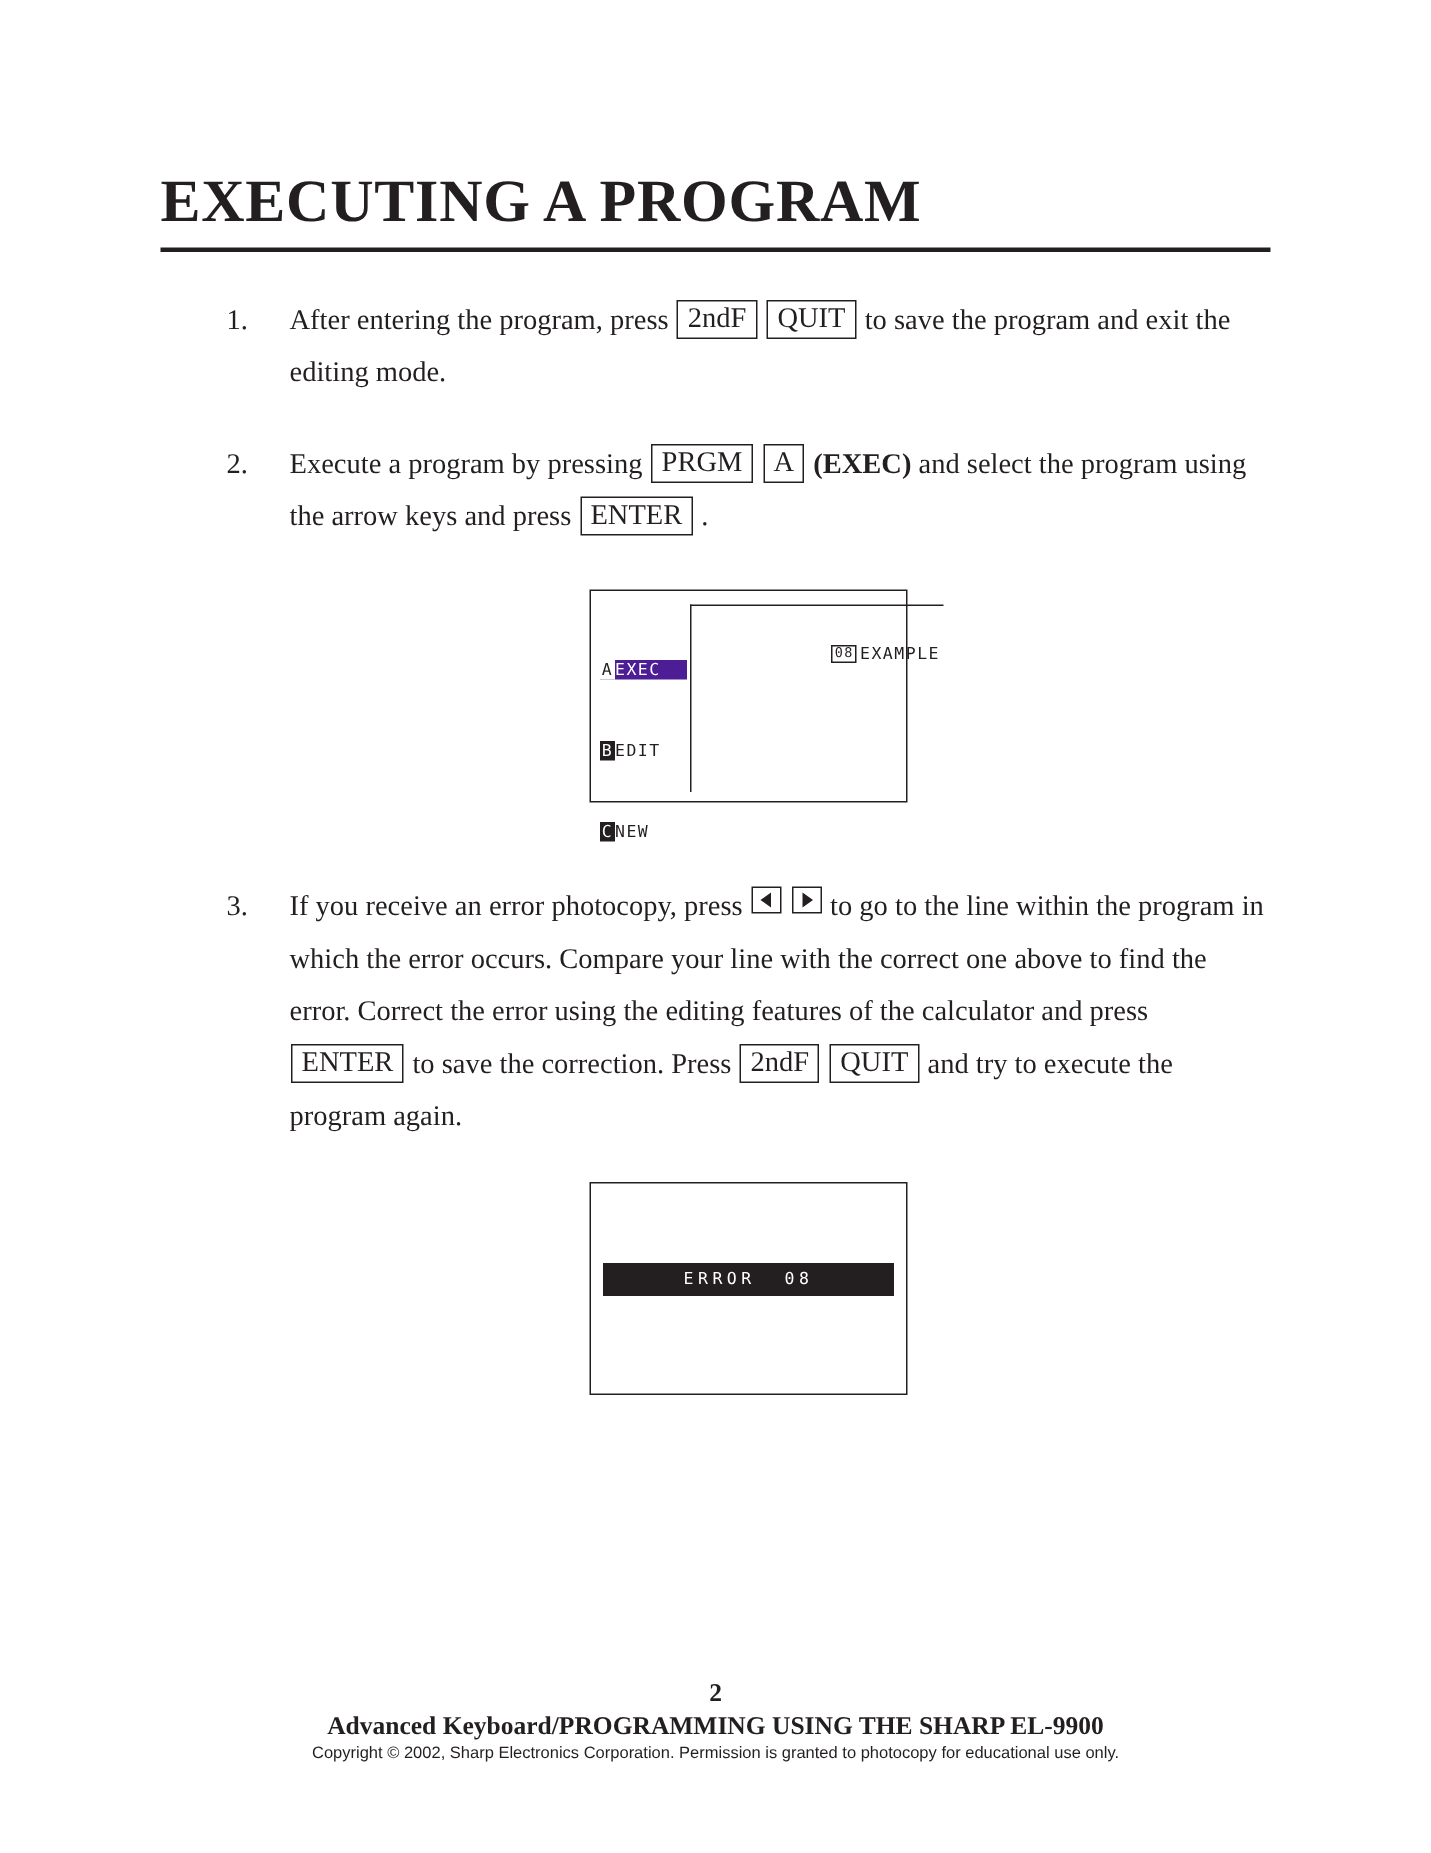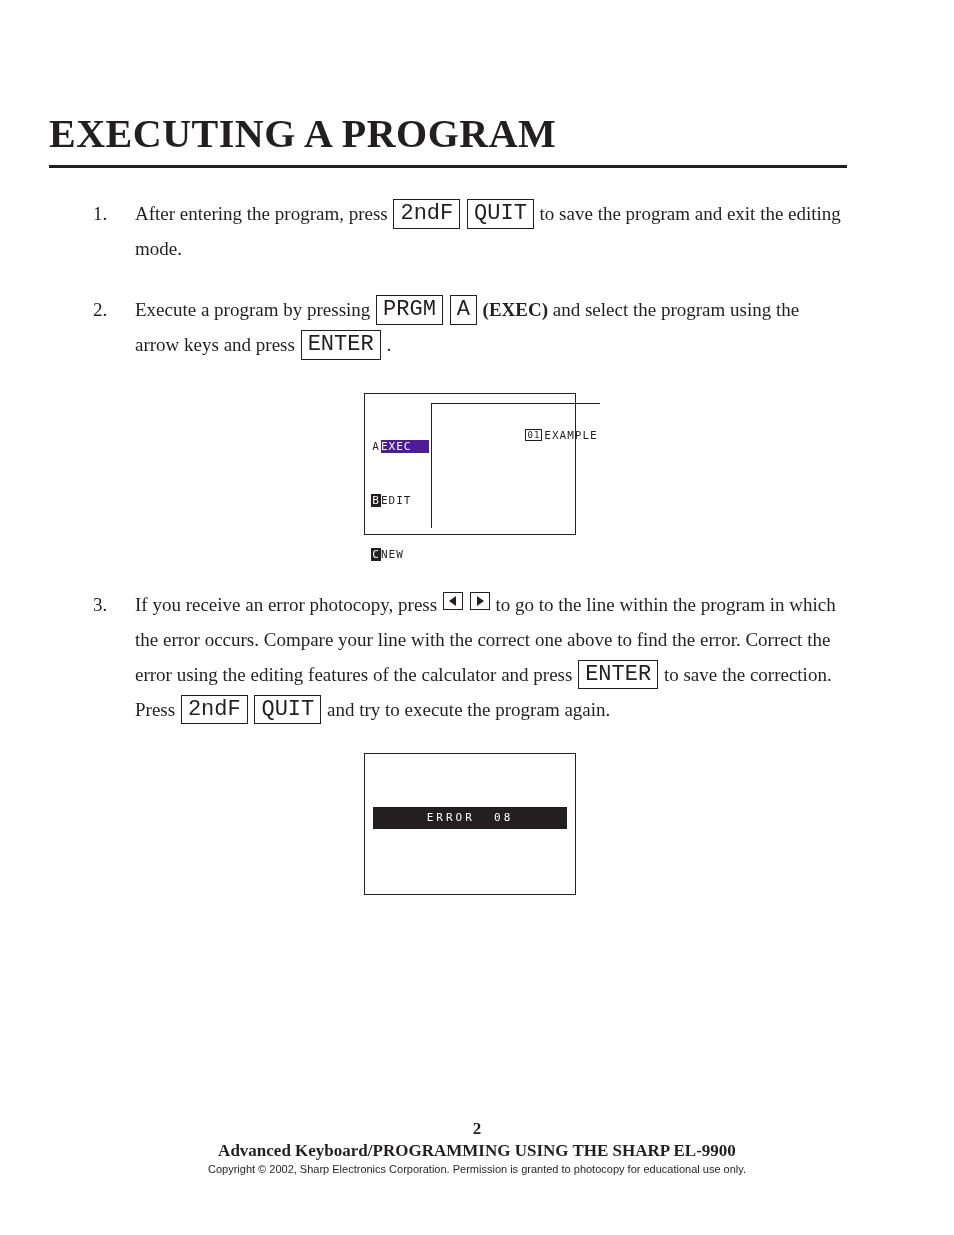--- a/index.html
+++ b/index.html
@@ -10,21 +10,21 @@
     height: 1235px;
     background: #fff;
     font-family: "Times New Roman", Times, serif;
     color: #231f20;
   }
   .page {
     position: relative;
     width: 954px;
     height: 1235px;
     box-sizing: border-box;
-    padding: 110px 107px 0 49px;
+    padding: 110px 107px 0 107px;
   }
   .title {
     font-family: "Times New Roman", Times, serif;
     font-weight: 700;
     font-size: 40px;
     letter-spacing: 0.5px;
     margin: 0 0 8px 0;
   }
   .rule {
     border: none;
@@ -49,24 +49,23 @@
   ol.steps > li .num {
     position: absolute;
     left: 0;
     top: 0;
   }
   .key {
     display: inline-block;
     border: 1px solid #231f20;
     padding: 0 6px;
     line-height: 1.25;
-    font-size: 22px;
+    font-size: 19px;
     vertical-align: 1px;
     margin: 0 1px;
-    font-family: Liberation Mono, monospace;
   }
   .key.arrow {
     padding: 2px 3px;
     line-height: 0;
   }
   .key.arrow svg { display: block; }
   .lcd-wrap {
     display: flex;
     justify-content: center;
     margin: 30px 0 52px 0;
@@ -201,21 +200,21 @@
 
     <div class="lcd-wrap">
       <div class="lcd prgm">
         <div class="prgm-inner">
           <div class="prgm-menu px">
             <span class="menu-row sel"><span class="menu-letter inv">A</span><span>EXEC</span></span>
             <span class="menu-row"><span class="menu-letter inv">B</span><span>EDIT</span></span>
             <span class="menu-row"><span class="menu-letter inv">C</span><span>NEW</span></span>
           </div>
           <div class="prgm-list px">
-            <span class="list-row"><span class="idx">01</span><span>EXAMPLE</span></span>
+            <span class="list-row"><span class="idx">08</span><span>EXAMPLE</span></span>
           </div>
         </div>
       </div>
     </div>
 
     <ol class="steps" start="3">
 
       <li>
         <span class="num">3.</span>
         <span>If you receive an error photocopy, press </span>

